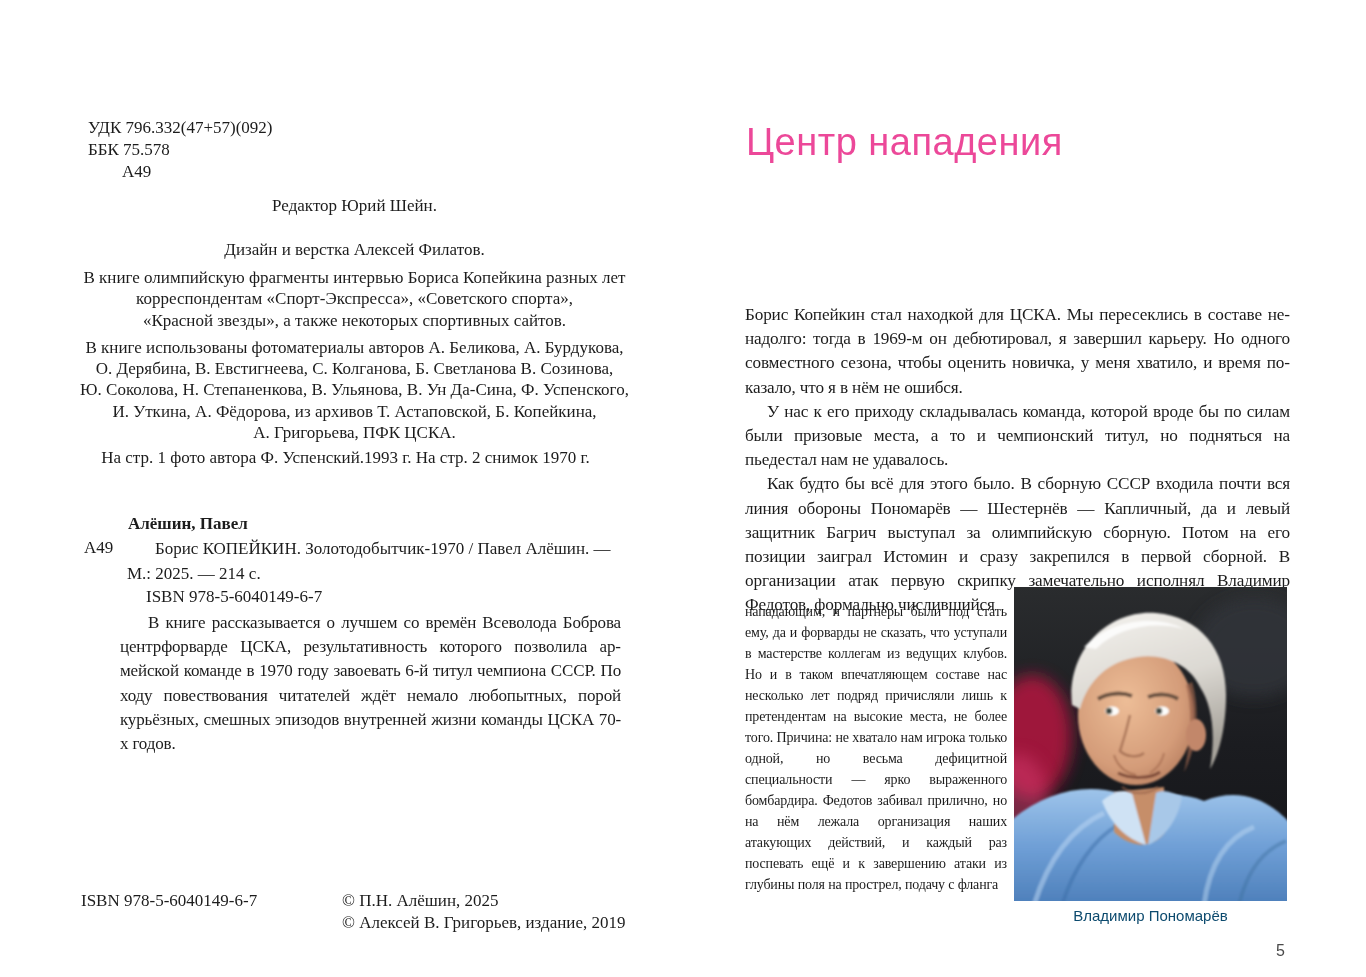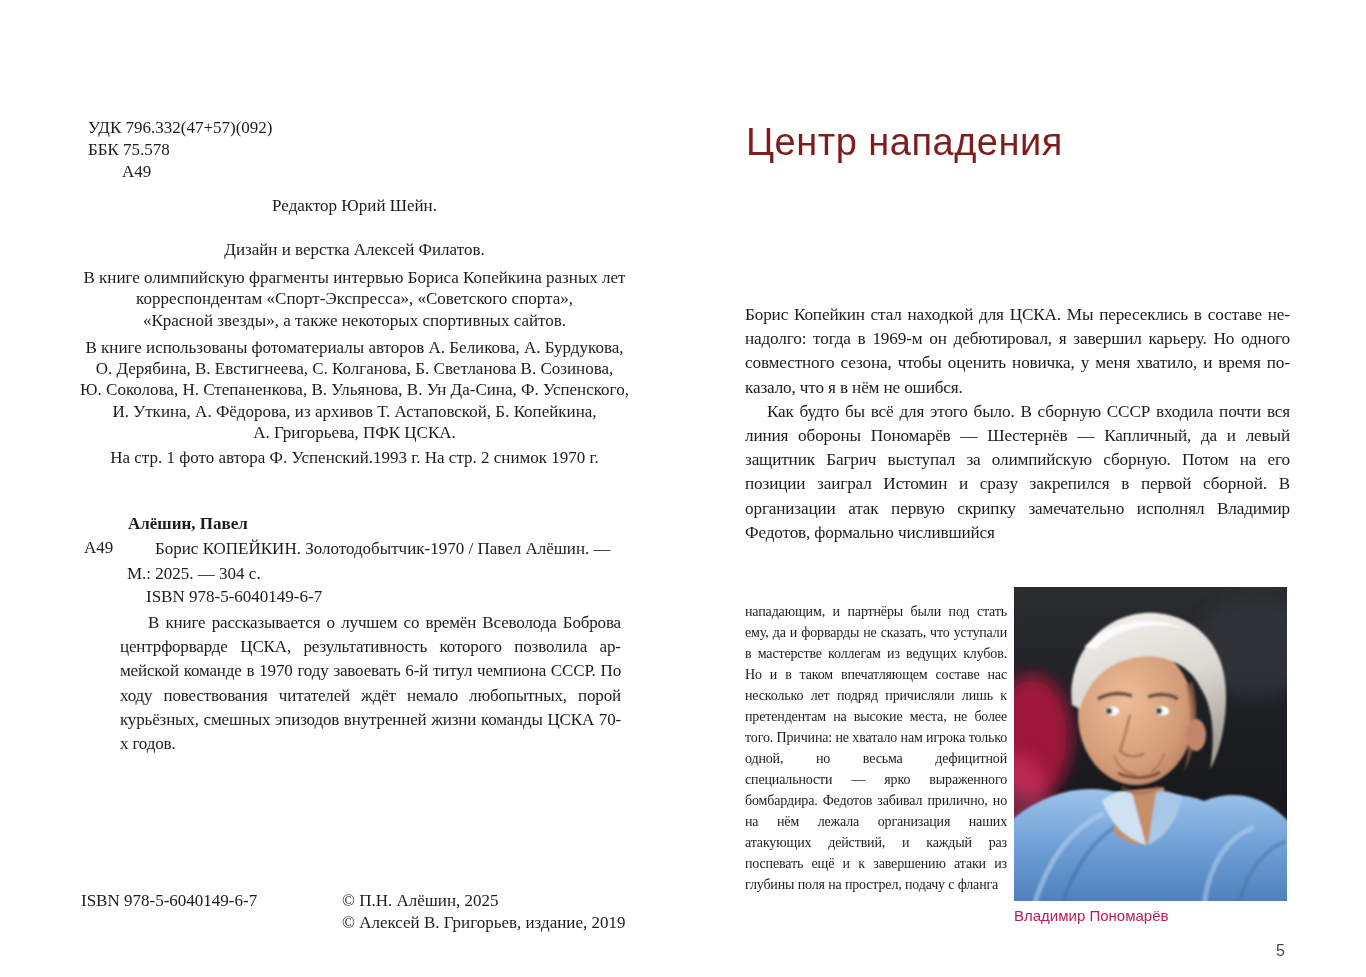--- a/index.html
+++ b/index.html
@@ -16,57 +16,57 @@
   .bold { font-weight:bold; }
 
   
   .udk-line   { left:88px;  top:72px;  }
   .bbk-line   { left:88px;  top:94px;  }
   .a49-line   { left:122px; top:116px; }
   .editor-line{ left:72px;  top:150px; width:565px; }
   .design-line{ left:72px;  top:194px; width:565px; }
   .interview-credits { left:72px; top:222px; width:565px; line-height:21.3px; }
   .photo-credits     { left:72px; top:292px; width:565px; line-height:21.2px; }
-  .pages-note        { left:72px; top:402px; width:565px; }
+  .pages-note        { left:63px; top:402px; width:565px; }
   .author-heading    { left:128px; top:468px; }
   .catalog-code      { left:84px;  top:492px; }
   .citation          { left:127px; top:492px; width:520px; line-height:24.5px; text-indent:28px; }
   .isbn-main         { left:146px; top:541px; }
   .annotation {
     left:120px; top:566px; width:501px;
     text-align:justify; text-indent:28px; line-height:24.2px;
     letter-spacing:-0.15px;
   }
   .isbn-footer { left:81px;  top:845px; }
   .copyrights  { left:342px; top:845px; line-height:21.8px; }
 
   
   .chapter-title {
     left:746px; top:76px; width:560px;
     font-family:"Liberation Sans", sans-serif;
     font-weight:300; font-size:38px; line-height:42px;
-    color:#7f1d1d; letter-spacing:0.5px;
+    color:#ec4899; letter-spacing:0.5px;
   }
   .body-wide {
     left:745px; top:258px; width:545px;
     font-size:17.2px; line-height:24.2px; text-align:justify;
     letter-spacing:-0.15px;
   }
   .body-wide p { margin:0; }
   .body-wide p.indent { text-indent:22px; }
   .body-narrow {
     left:745px; top:556px; width:262px;
     font-size:14px; line-height:21px; text-align:justify;
     letter-spacing:-0.15px;
   }
   .figure { left:1014px; top:542px; width:273px; height:314px; }
   .figure svg { display:block; width:100%; height:100%; }
   .photo-caption {
-    left:1014px; top:862px; width:273px; 
-    font-family:"Liberation Sans", sans-serif; font-size:15px; color:#be185d;
+    left:1014px; top:862px; width:273px; text-align:center;
+    font-family:"Liberation Sans", sans-serif; font-size:15px; color:#0c4a6e;
   }
   .page-number {
     left:1240px; top:897px; width:45px; text-align:right;
     font-family:"Liberation Sans", sans-serif; font-size:16px; color:#4a4a4a;
   }
 </style>
 </head>
 <body>
 
 <div class="canvas">
@@ -93,37 +93,38 @@
 О. Дерябина, В. Евстигнеева, С. Колганова, Б. Светланова В. Созинова,
 Ю. Соколова, Н. Степаненкова, В. Ульянова, В. Ун Да-Сина, Ф. Успенского,
 И. Уткина, А. Фёдорова, из архивов Т. Астаповской, Б. Копейкина,
 А. Григорьева, ПФК ЦСКА.</div>
 
     <div class="abs serif centered pages-note">На стр. 1 фото автора Ф. Успенский.1993 г. На стр. 2 снимок 1970 г.</div>
 
     <div class="abs serif bold author-heading">Алёшин, Павел</div>
     <div class="abs serif catalog-code">А49</div>
     <div class="abs serif prelines citation">Борис КОПЕЙКИН. Золотодобытчик-1970 / Павел Алёшин. —
-М.: 2025. — 304 с.</div>
+М.: 2025. — 214 с.</div>
 
     <div class="abs serif isbn-main">ISBN 978-5-6040149-6-7</div>
 
     <div class="abs serif annotation">В книге рассказывается о лучшем со времён Всеволода Боброва центрфорварде ЦСКА, результативность которого позволила ар­мейской команде в 1970 году завоевать 6-й титул чемпиона СССР. По ходу повествования читателей ждёт немало любопытных, порой курьёзных, смешных эпизодов внутренней жизни команды ЦСКА 70-х годов.</div>
 
     <div class="abs serif isbn-footer">ISBN 978-5-6040149-6-7</div>
     <div class="abs serif prelines copyrights">© П.Н. Алёшин, 2025
 © Алексей В. Григорьев, издание, 2019</div>
   </div>
 
   <div>
 
     <div class="abs chapter-title">Центр нападения</div>
 
     <div class="abs serif body-wide">
       <p>Борис Копейкин стал находкой для ЦСКА. Мы пересеклись в составе не­надолго: тогда в 1969-м он дебютировал, я завершил карьеру. Но одного совместного сезона, чтобы оценить новичка, у меня хватило, и время по­казало, что я в нём не ошибся.</p>
+      <p class="indent">У нас к его приходу складывалась команда, которой вроде бы по силам были призовые места, а то и чемпионский титул, но подняться на пьедестал нам не удавалось.</p>
       <p class="indent">Как будто бы всё для этого было. В сборную СССР входила почти вся ли­ния обороны Пономарёв — Шестернёв — Капличный, да и левый защитник Багрич выступал за олимпийскую сборную. Потом на его позиции заиграл Истомин и сразу закрепился в первой сборной. В организации атак первую скрипку замечательно исполнял Владимир Федотов, формально числившийся</p>
     </div>
 
     <div class="abs serif body-narrow">нападающим, и партнёры были под стать ему, да и форварды не сказать, что уступали в мастерстве коллегам из ведущих клубов. Но и в таком впечатляющем составе нас несколь­ко лет подряд причисляли лишь к претендентам на высокие места, не более того. Причина: не хватало нам игрока только одной, но весьма дефицитной специальности — ярко выраженного бомбардира. Федотов забивал прилично, но на нём лежала организация наших атакующих дей­ствий, и каждый раз поспевать ещё и к завершению атаки из глубины поля на прострел, подачу с фланга</div>
 
     <div class="abs figure">
       <svg viewBox="0 0 273 314" preserveAspectRatio="none" aria-hidden="true">
         <defs>
           <linearGradient id="bgG" x1="0" y1="0" x2="0" y2="1">
             <stop offset="0" stop-color="#2a2c2e"></stop>

